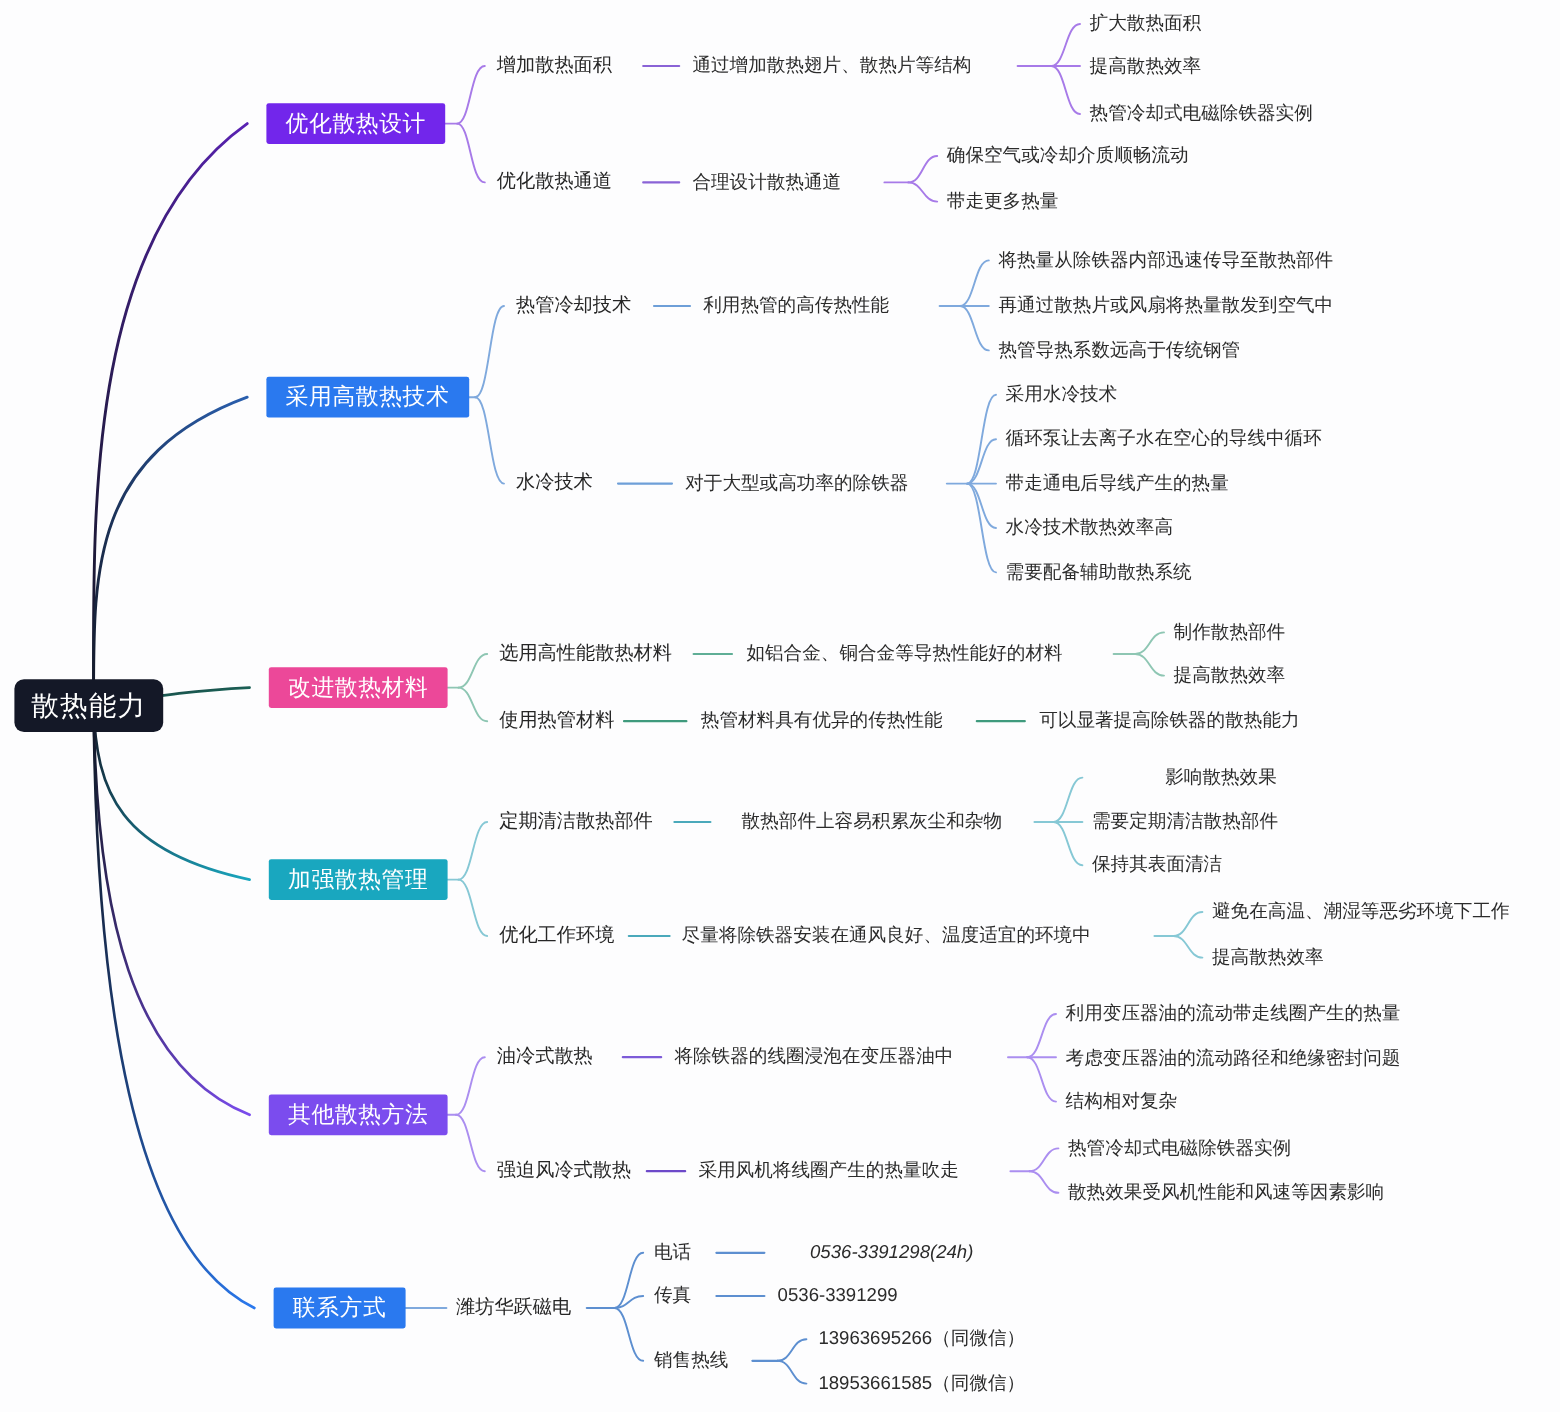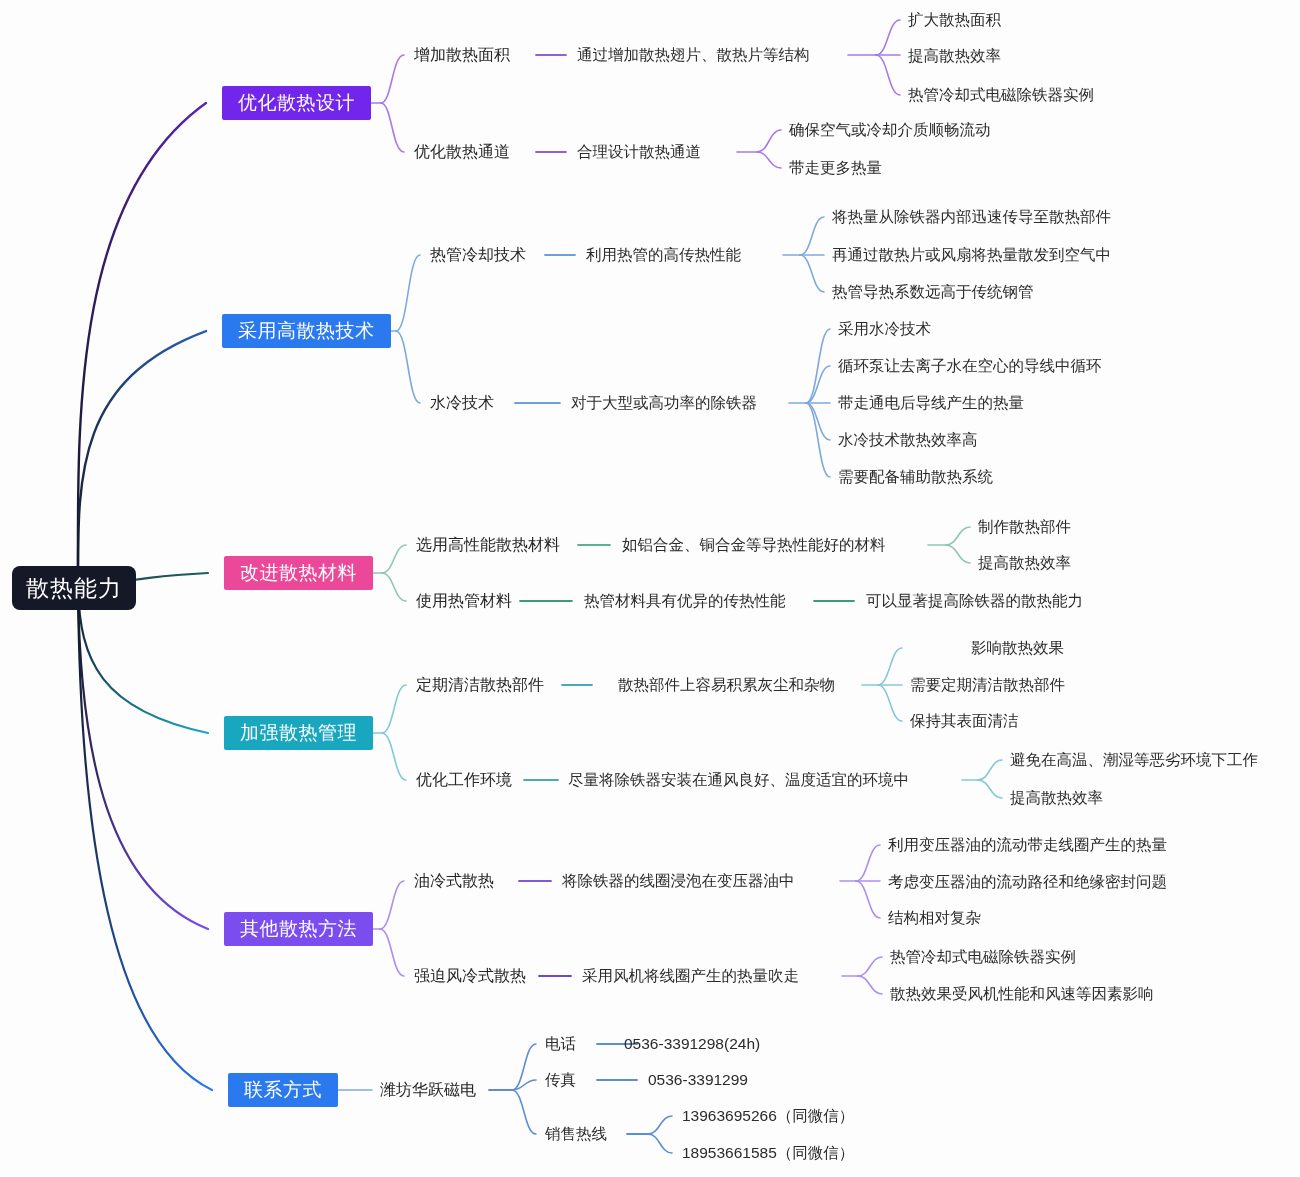--- a/index.html
+++ b/index.html
@@ -245,20 +245,20 @@
   <div class="lbl l4" style="left:888px;top:882px;">考虑变压器油的流动路径和绝缘密封问题</div>
   <div class="lbl l4" style="left:888px;top:918px;">结构相对复杂</div>
 
   <div class="lbl l2" style="left:414px;top:976px;">强迫风冷式散热</div>
   <div class="lbl l3" style="left:582px;top:976px;">采用风机将线圈产生的热量吹走</div>
   <div class="lbl l4" style="left:890px;top:957px;">热管冷却式电磁除铁器实例</div>
   <div class="lbl l4" style="left:890px;top:994px;">散热效果受风机性能和风速等因素影响</div>
 
   <div class="lbl l2" style="left:380px;top:1090px;">潍坊华跃磁电</div>
   <div class="lbl l3" style="left:545px;top:1044px;">电话</div>
-  <div class="lbl num" style="left:624px;top:1044px;">0536-3391298(24h)</div>
+  <div class="lbl num" style="left:675px;top:1044px;font-style:italic;">0536-3391298(24h)</div>
   <div class="lbl l3" style="left:545px;top:1080px;">传真</div>
   <div class="lbl num" style="left:648px;top:1080px;">0536-3391299</div>
   <div class="lbl l3" style="left:545px;top:1134px;">销售热线</div>
   <div class="lbl num" style="left:682px;top:1116px;">13963695266（同微信）</div>
   <div class="lbl num" style="left:682px;top:1153px;">18953661585（同微信）</div>
 
 </div>
 
 </body></html>

